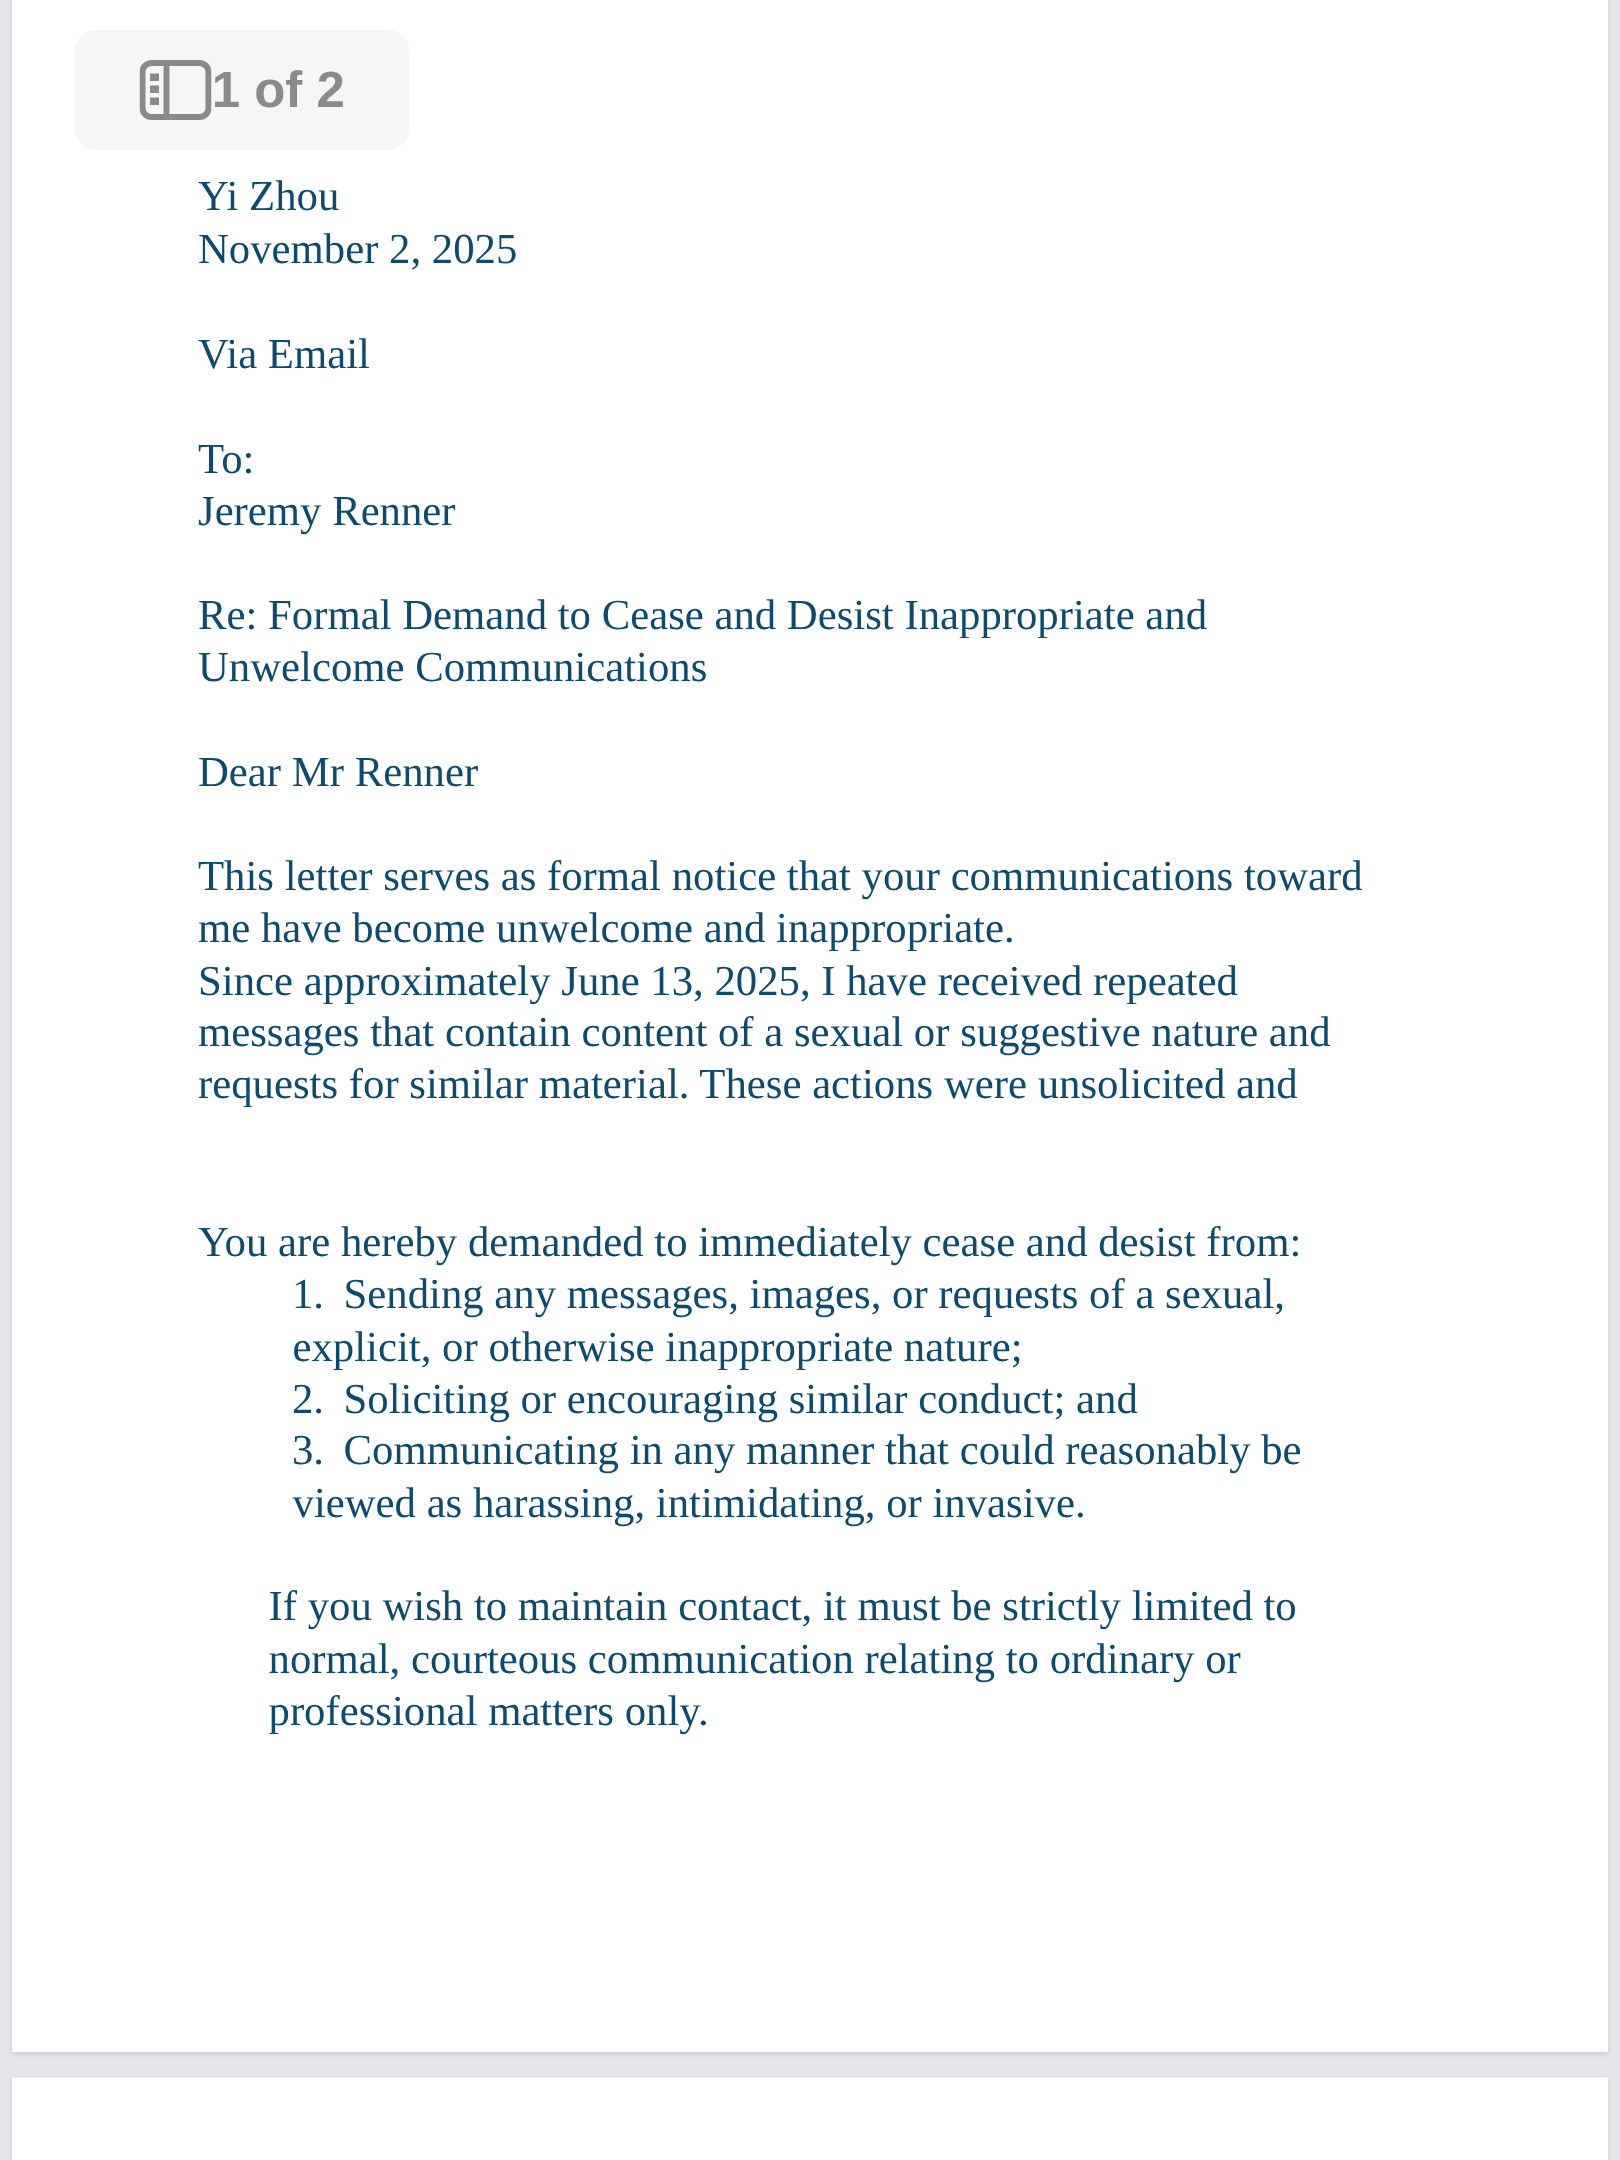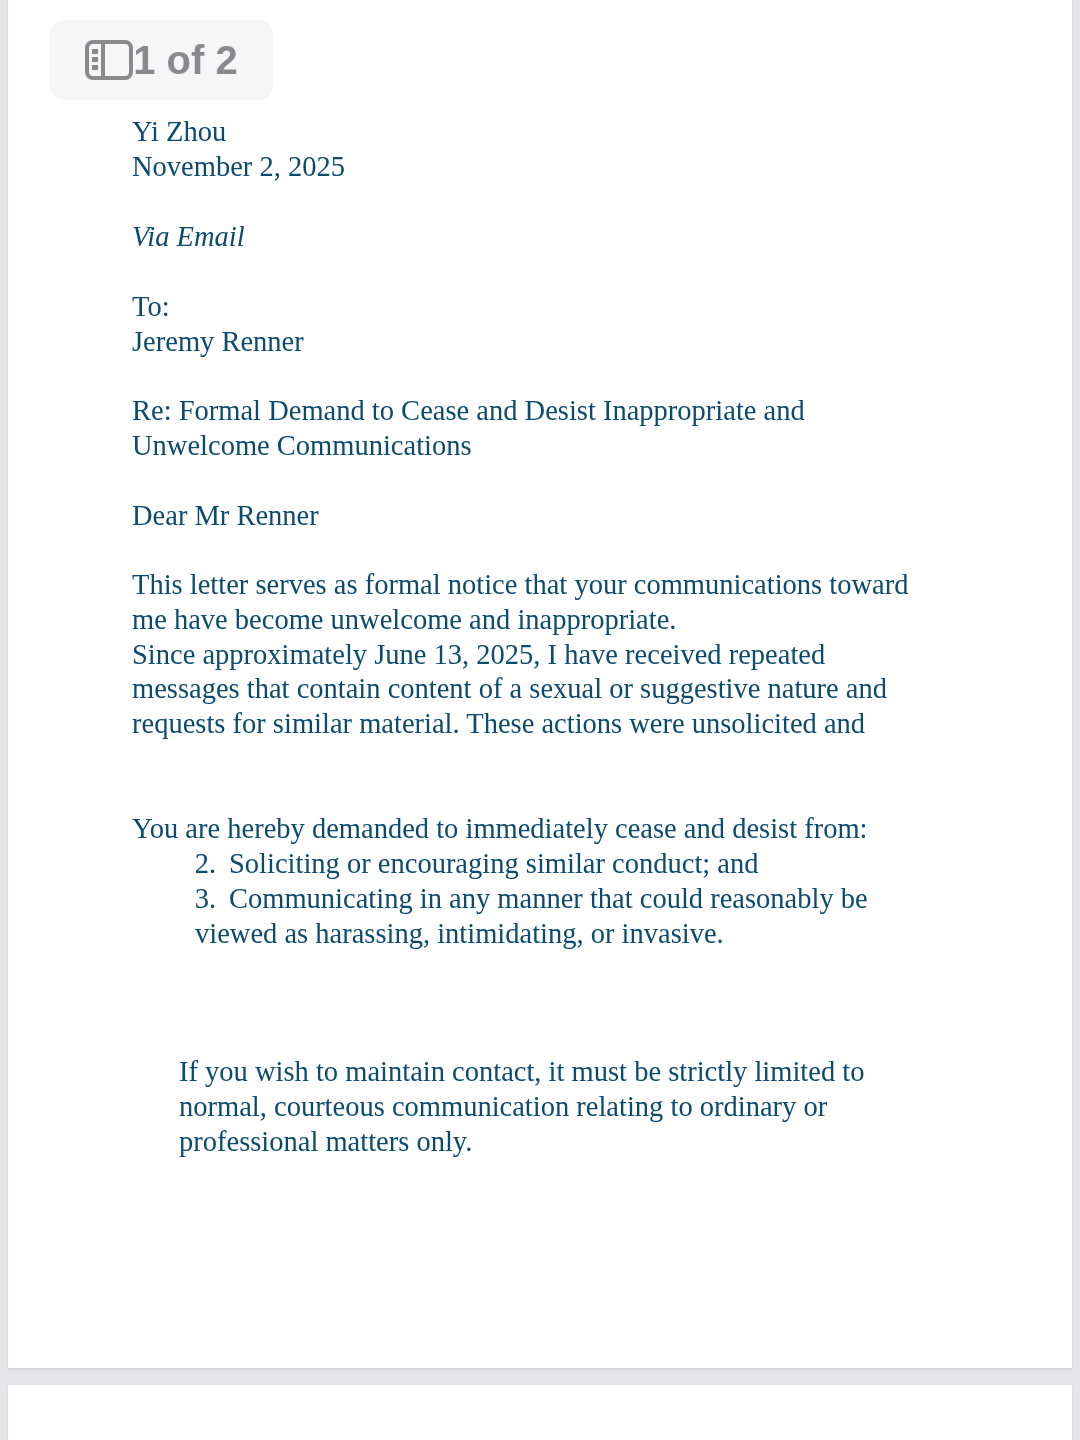--- a/index.html
+++ b/index.html
@@ -13,21 +13,21 @@
       position: absolute; left: 8px; width: 1064px; background: #ffffff;
       box-shadow: 0 1px 3px rgba(0,0,0,0.12);
     }
     #page1 { top: -2px; height: 1370px; }
     #page2 { top: 1385px; height: 80px; }
     .page-indicator {
       position: absolute; left: 50px; top: 20px; width: 223px; height: 80px;
       background: #f6f6f6; border-radius: 14px;
       display: flex; align-items: center; justify-content: center; 
       font-family: "Liberation Sans", sans-serif; font-weight: bold;
-      font-size: 40px; color: #8a8a8c;
+      font-size: 34px; color: #8a8a8c;
     }
     .page-indicator svg { display: block; }
     .text {
       position: absolute; left: 132px; width: 830px;
       color: #0c4a6e; font-size: 28.5px; line-height: 34.8px;
     }
     .text p { margin: 0; }
     .list .item { padding-left: 63px; text-indent: -63px; }
     .list .num { display: inline-block; width: 84px; text-align: right; padding-right: 13px; text-indent: 0; }
   </style>
@@ -48,21 +48,21 @@
     </svg>
   </span>
   <span>1 of 2</span>
 </div>
 
 <div class="text" style="top:115px;">
   <p>Yi Zhou</p>
   <p>November 2, 2025</p>
 </div>
 
-<div class="text" style="top:220px;font-style:italic;">
+<div class="text" style="top:220px;">
   <p>Via Email</p>
 </div>
 
 <div class="text" style="top:290px;">
   <p>To:</p>
   <p>Jeremy Renner</p>
 </div>
 
 <div class="text" style="top:394px;">
   <p>Re: Formal Demand to Cease and Desist Inappropriate and</p>
@@ -79,20 +79,21 @@
   <p>Since approximately June 13, 2025, I have received repeated</p>
   <p>messages that contain content of a sexual or suggestive nature and</p>
   <p>requests for similar material. These actions were unsolicited and</p>
 </div>
 
 <div class="text" style="top:812px;">
   <p>You are hereby demanded to immediately cease and desist from:</p>
 </div>
 
 <div class="text list" style="top:847px; width:812px;">
+  <p class="item"><span class="num">1.</span><span>Sending any messages, images, or requests of a sexual, explicit, or otherwise inappropriate nature;</span></p>
   <p class="item"><span class="num">2.</span><span>Soliciting or encouraging similar conduct; and</span></p>
   <p class="item"><span class="num">3.</span><span>Communicating in any manner that could reasonably be viewed as harassing, intimidating, or invasive.</span></p>
 </div>
 
 <div class="text" style="top:1055px; left:179px; width:760px;">
   <p>If you wish to maintain contact, it must be strictly limited to</p>
   <p>normal, courteous communication relating to ordinary or</p>
   <p>professional matters only.</p>
 </div>
 

